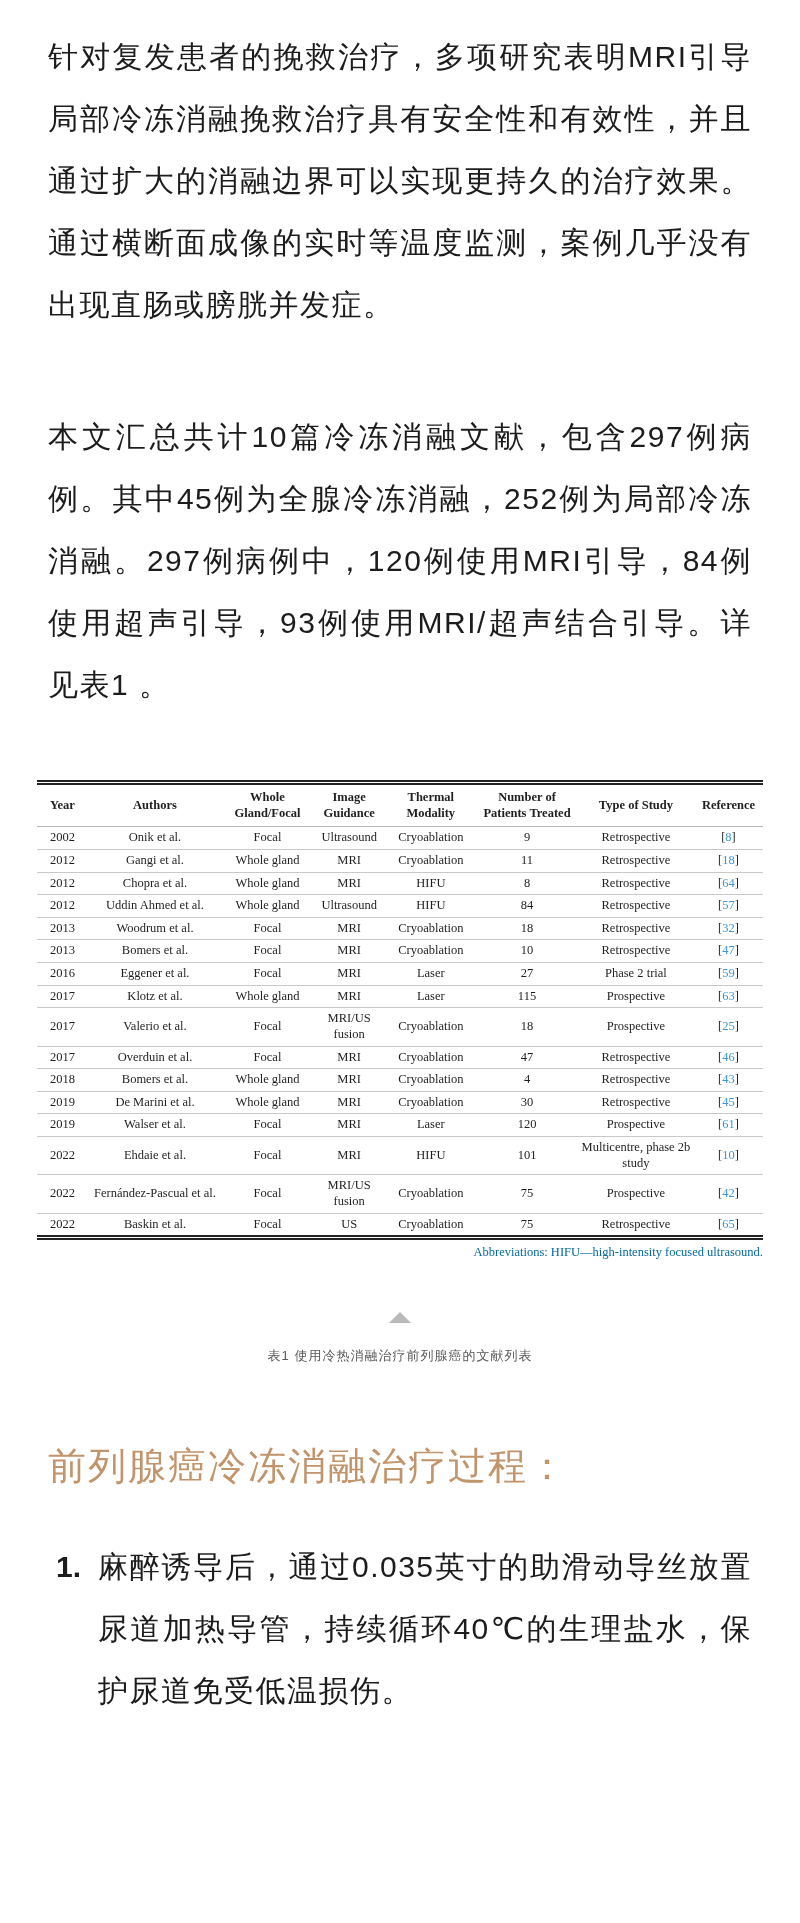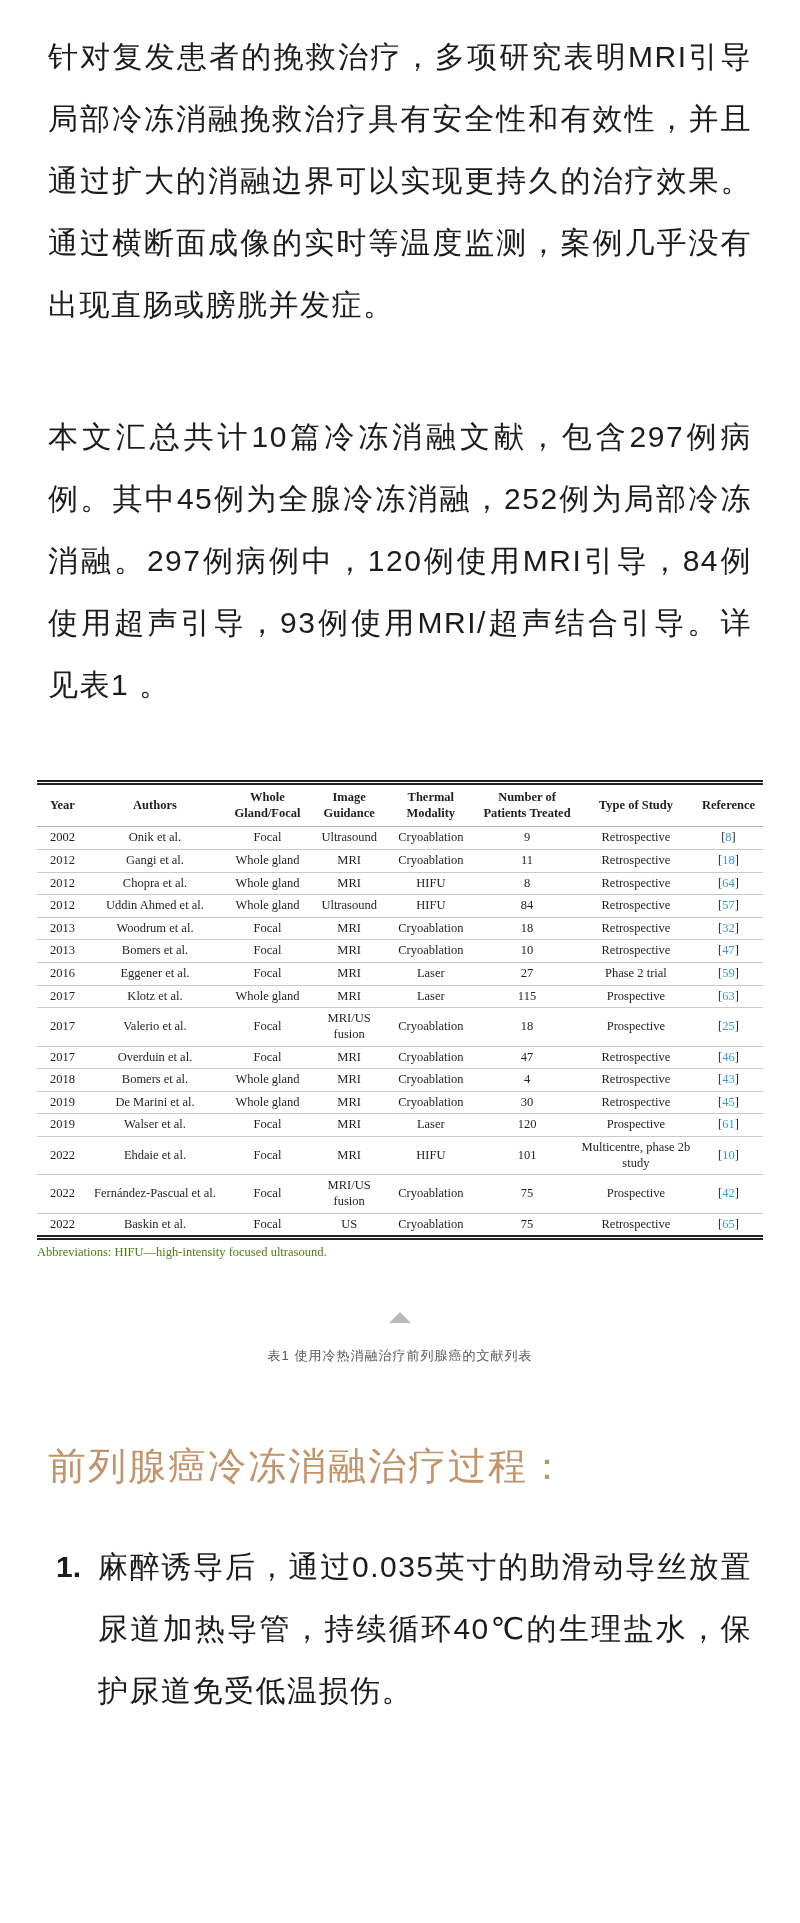--- a/index.html
+++ b/index.html
@@ -45,22 +45,22 @@
   table.lit-table td:nth-child(2) { white-space: nowrap; }
   .col-year { width: 7%; } .col-authors { width: 18.5%; } .col-gland { width: 12.5%; }
   .col-guid { width: 10%; } .col-mod { width: 12.5%; } .col-num { width: 14%; }
   .col-study { width: 16%; } .col-ref { width: 9.5%; }
   .ref { cursor: pointer; }
   .ref .bracket { color: #1f1f1f; }
   .ref .refnum { color: var(--link-color, #3b96d2); }
   .table-footnote {
     font-family: "Liberation Serif", "DejaVu Serif", serif;
     font-size: 12.5px;
-    color: #4d7c0f;
-    text-align: left;
+    color: #0369a1;
+    text-align: right;
     margin-top: 5px;
   }
 
   
   .collapse-triangle {
     width: 0; height: 0;
     border-left: 11px solid transparent;
     border-right: 11px solid transparent;
     border-bottom: 11px solid var(--triangle-color, #b9b9b9);
     margin: 52px auto 0 auto;

